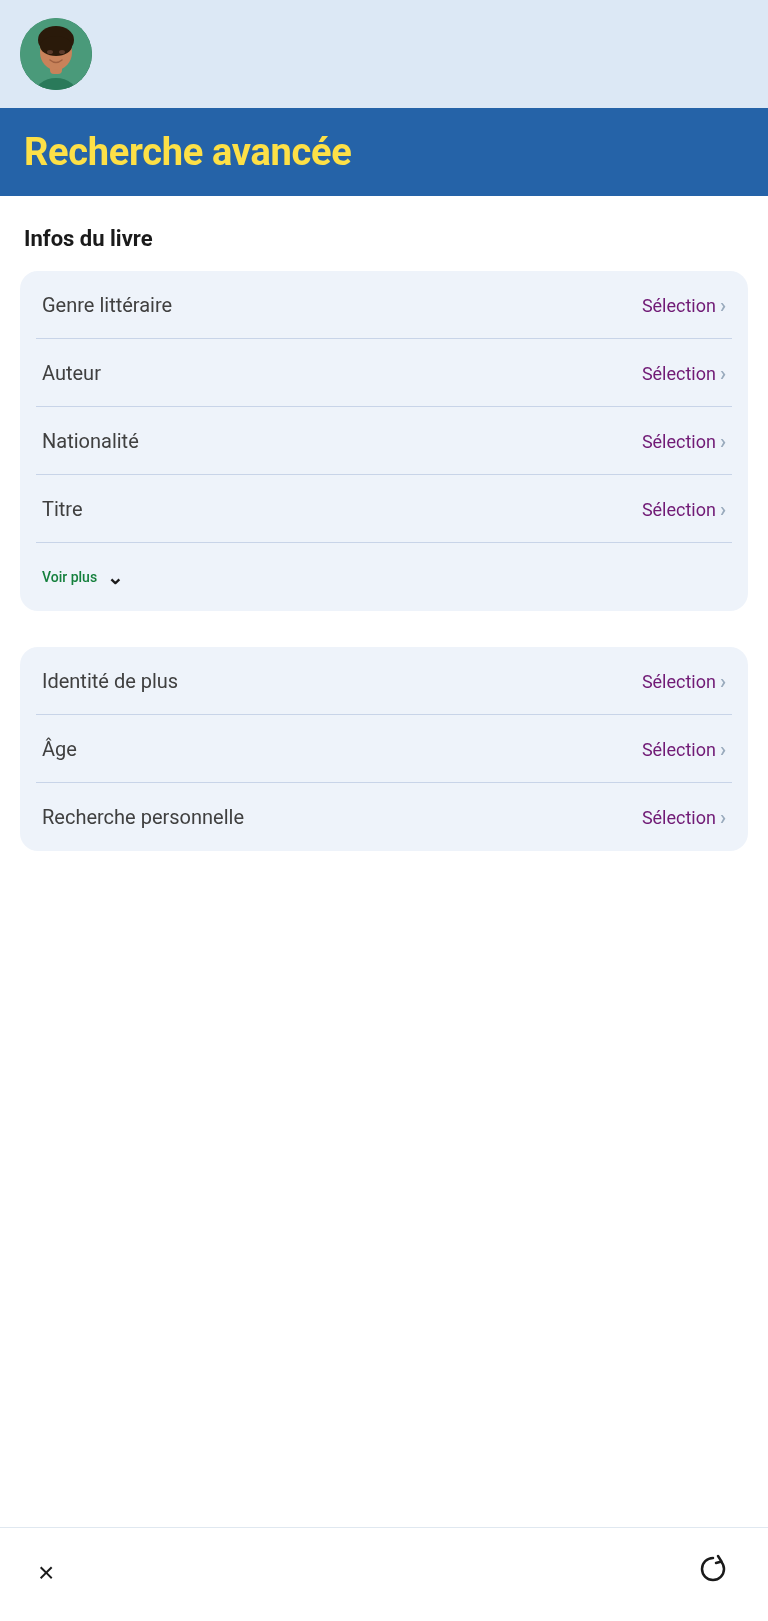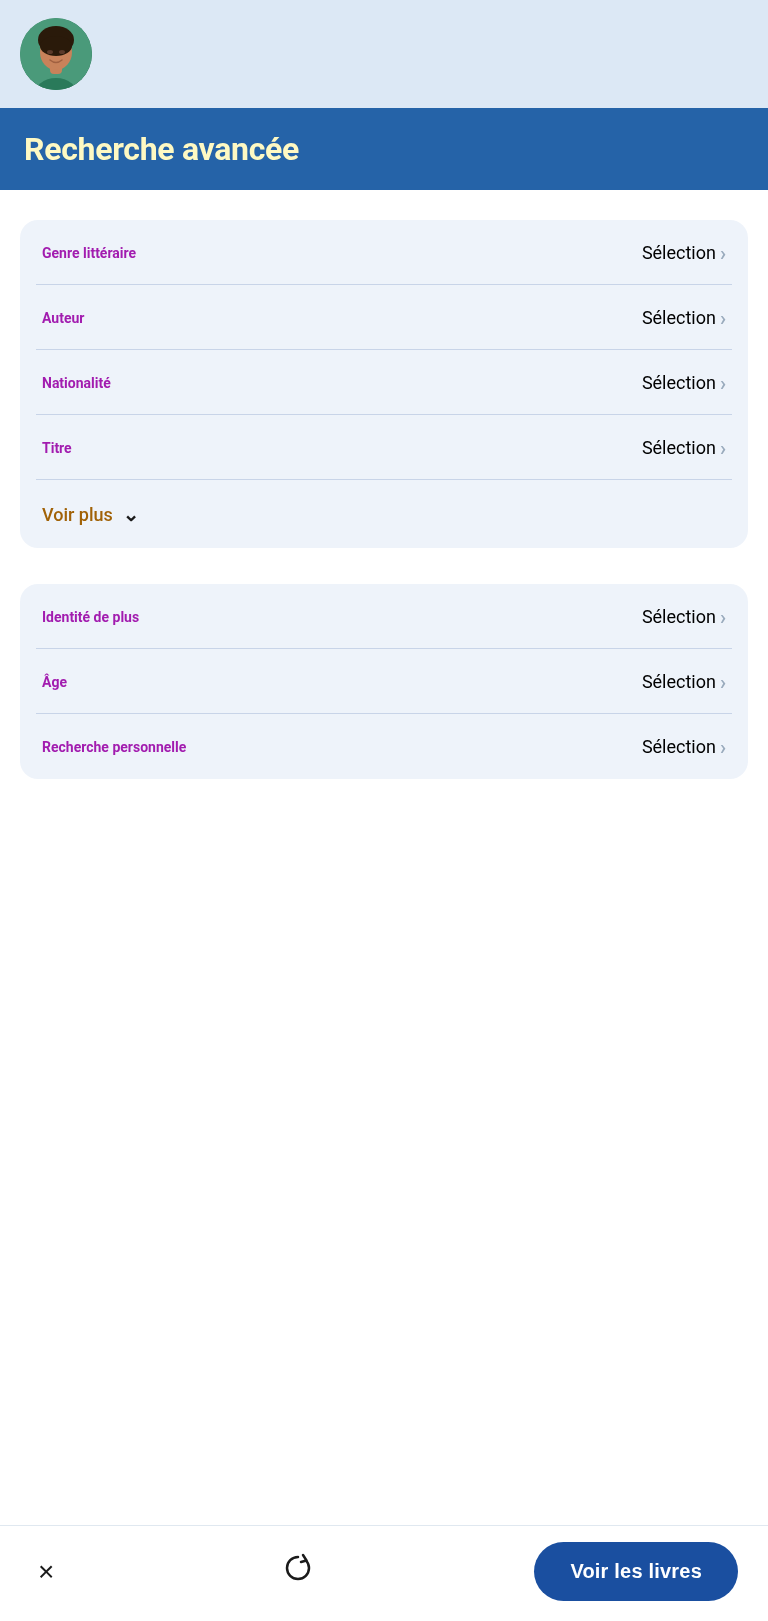--- a/index.html
+++ b/index.html
@@ -40,22 +40,22 @@
       position: relative;
     }
 
     
     .title-bar {
       background: #2563a8;
       padding: 22px 24px;
     }
 
     .title-bar h1 {
-      color: #fef9c3;
-      font-size: 32px;
+      color: #fde047;
+      font-size: 38px;
       font-weight: 700;
       letter-spacing: -0.3px;
     }
 
     
     .main-content {
       background: #ffffff;
       padding: 30px 20px 120px 20px;
     }
 
@@ -90,57 +90,57 @@
       content: '';
       position: absolute;
       bottom: 0;
       left: 16px;
       right: 16px;
       height: 1px;
       background: #c8d4e8;
     }
 
     .row-label {
-      font-size: 14px;
-      font-weight: 700;
-      color: #a21caf;
+      font-size: 20px;
+      font-weight: 400;
+      color: #404040;
     }
 
     .row-right {
       display: flex;
       align-items: center;
       gap: 4px;
     }
 
     .row-selection {
       font-size: 18px;
-      color: #000000;
+      color: #701a75;
       font-weight: 400;
     }
 
     .chevron-right {
       color: #9aabbd;
       font-size: 20px;
       font-weight: 600;
       line-height: 1;
     }
 
     
     .voir-plus-row {
       display: flex;
       align-items: center;
       padding: 22px 22px;
       cursor: pointer;
       gap: 10px;
     }
 
     .voir-plus-label {
-      font-size: 18px;
+      font-size: 14px;
       font-weight: 500;
-      color: #a16207;
+      color: #15803d;
     }
 
     .chevron-down {
       color: #1a1a1a;
       font-size: 20px;
       font-weight: 600;
     }
 
     
     .bottom-bar {
@@ -222,20 +222,21 @@
   </div>
 </div>
 
 <div class="title-bar">
   <h1>Recherche avancée</h1>
 </div>
 
 <div class="main-content">
 
   <div class="section-wrapper">
+    <div class="section-title">Infos du livre</div>
     <div class="card">
 
       <div class="card-row">
         <span class="row-label">Genre littéraire</span>
         <div class="row-right">
           <span class="row-selection">Sélection</span>
           <span class="chevron-right">›</span>
         </div>
       </div>
 
@@ -308,14 +309,13 @@
     <span class="close-icon">×</span>
   </button>
   <button class="bottom-icon-btn">
     <span class="reset-icon">
       <svg width="34" height="34" viewBox="0 0 34 34" fill="none" xmlns="http://www.w3.org/2000/svg">
         <path d="M17 6C10.925 6 6 10.925 6 17C6 23.075 10.925 28 17 28C23.075 28 28 23.075 28 17C28 14.2 26.95 11.65 25.2 9.75" stroke="#1a1a1a" stroke-width="2.5" stroke-linecap="round"></path>
         <polyline points="22,4 25.5,9.5 20,11" fill="none" stroke="#1a1a1a" stroke-width="2.5" stroke-linecap="round" stroke-linejoin="round"></polyline>
       </svg>
     </span>
   </button>
-  <button class="voir-livres-btn">Voir les livres</button>
 </div>
 
 </body></html>

